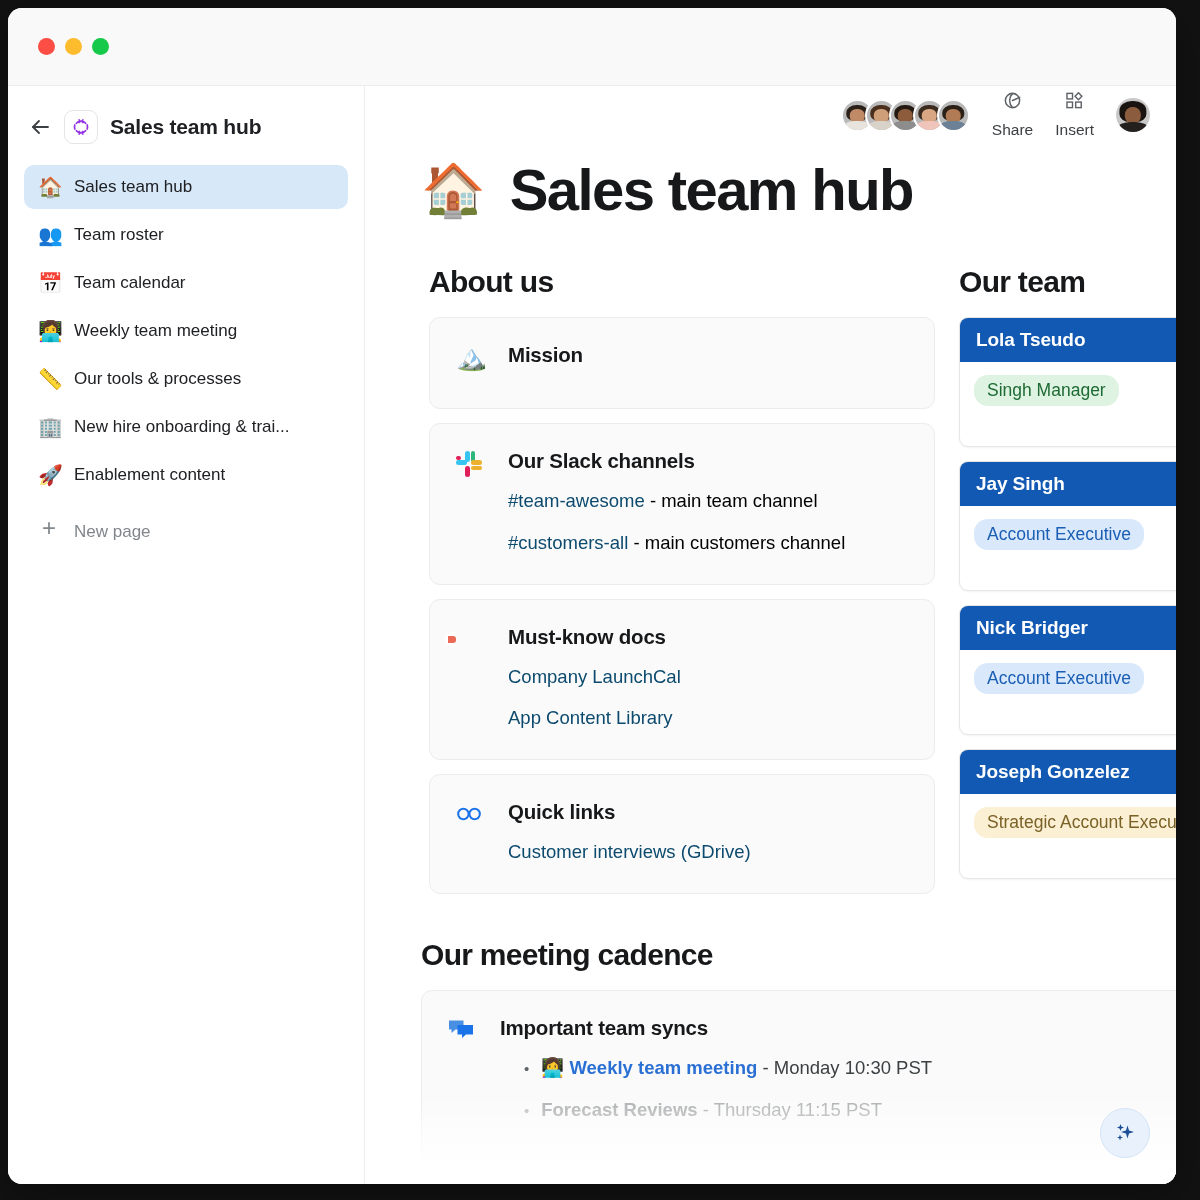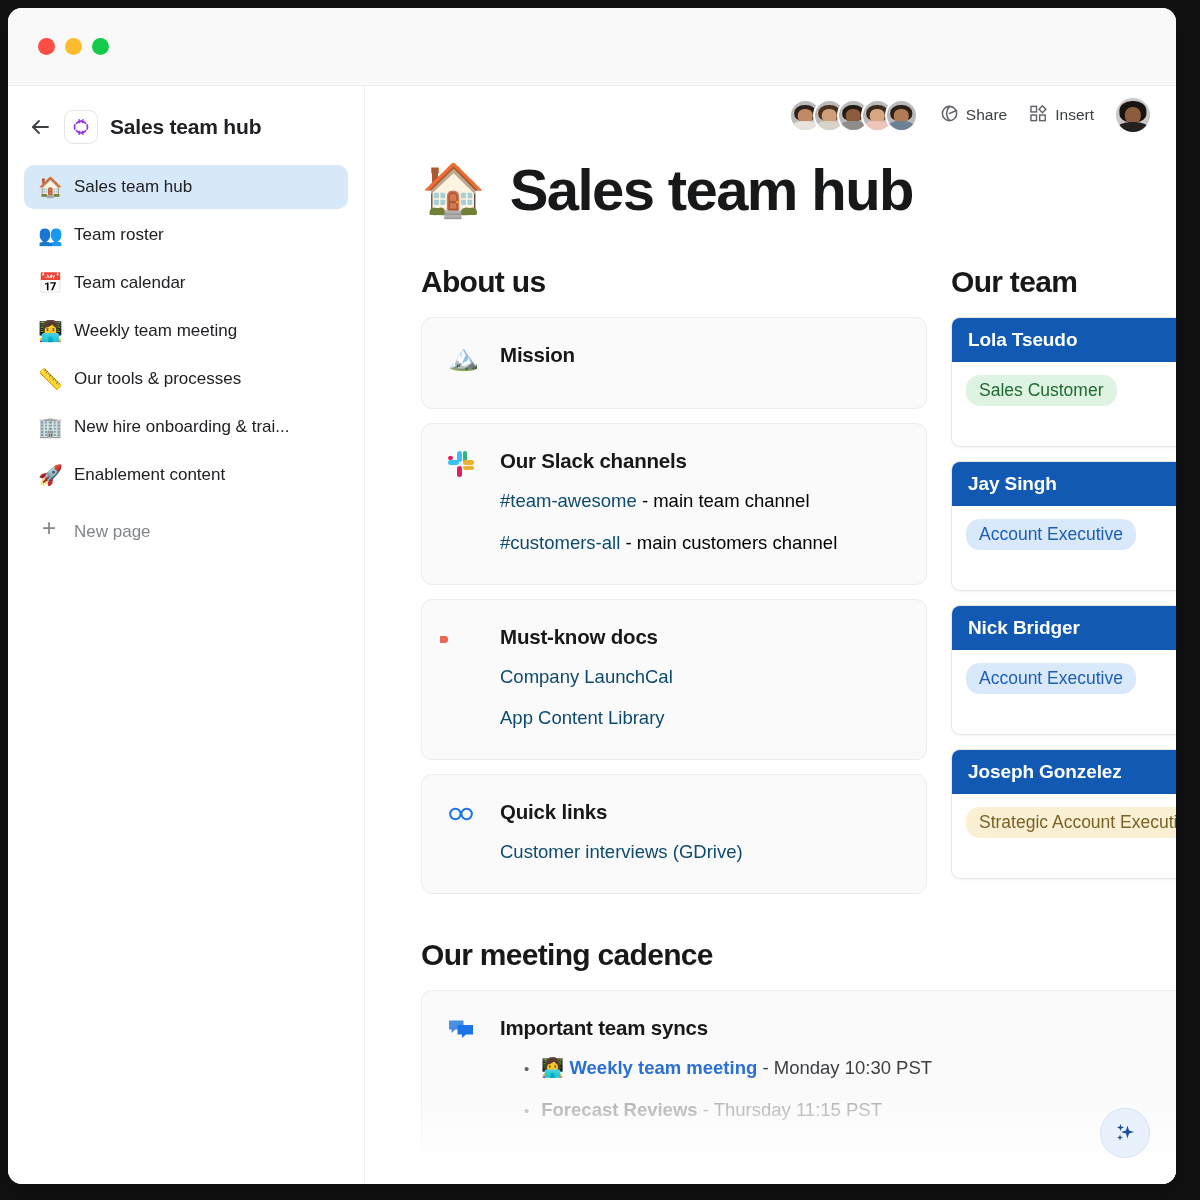--- a/index.html
+++ b/index.html
@@ -104,37 +104,37 @@
   .av:first-child { margin-left: 0; }
   .av .hair { position: absolute; left: 50%; top: 14%; transform: translateX(-50%);
               width: 74%; height: 56%; border-radius: 48% 48% 40% 40%; }
   .av .face { position: absolute; left: 50%; top: 30%; transform: translateX(-50%);
               width: 50%; height: 48%; border-radius: 46%; }
   .av .body { position: absolute; left: 50%; bottom: -12%; transform: translateX(-50%);
               width: 90%; height: 40%; border-radius: 44% 44% 0 0; }
 
   .tb-btn {
     display: flex; align-items: center; gap: 7px;
-    font-size: 15.5px; color: #3c4043; cursor: pointer;
+    font-size: 15.5px; color: #3c4043; cursor: pointer; flex-direction: column;
   }
   .me-av {
     width: 34px; height: 34px; border-radius: 50%;
     overflow: hidden; position: relative; background: #c9c9c9; cursor: pointer;
   }
 
   
   .doc { padding: 12px 0 0 0; position: relative; height: calc(100% - 58px); }
   .doc-inner { padding: 0 0 0 56px; }
 
   .page-title-row { display: flex; align-items: center; gap: 24px; margin-bottom: 42px; }
   .page-emoji { font-size: 52px; line-height: 1; }
   .page-title { font-size: 58px; font-weight: 800; color: #17181a; letter-spacing: -1.6px; }
 
   .cols { display: flex; gap: 24px; }
-  .col-left { width: 506px; flex: 0 0 506px; }
+  .col-left { width: 506px; flex: 0 0 506px; margin-left: 8px; }
   .col-right { width: 420px; flex: 0 0 420px; }
 
   .section-h {
     font-size: 30px; font-weight: 800; color: #17181a;
     letter-spacing: -.7px; margin-bottom: 18px;
   }
 
   .card {
     background: #fafafa;
     border: 1px solid #ececec;
@@ -443,21 +443,21 @@
                   <div class="lnk-row"><span class="lnk">Customer interviews (GDrive)</span></div>
                 </div>
               </div>
             </div>
 
             <div class="col-right">
               <h2 class="section-h">Our team</h2>
 
               <div class="team-card">
                 <div class="tc-head">Lola Tseudo</div>
-                <div class="tc-body"><span class="chip green">Sales Customer</span></div>
+                <div class="tc-body"><span class="chip green">Singh Manager</span></div>
               </div>
 
               <div class="team-card">
                 <div class="tc-head">Jay Singh</div>
                 <div class="tc-body"><span class="chip blue">Account Executive</span></div>
               </div>
 
               <div class="team-card">
                 <div class="tc-head">Nick Bridger</div>
                 <div class="tc-body"><span class="chip blue">Account Executive</span></div>

